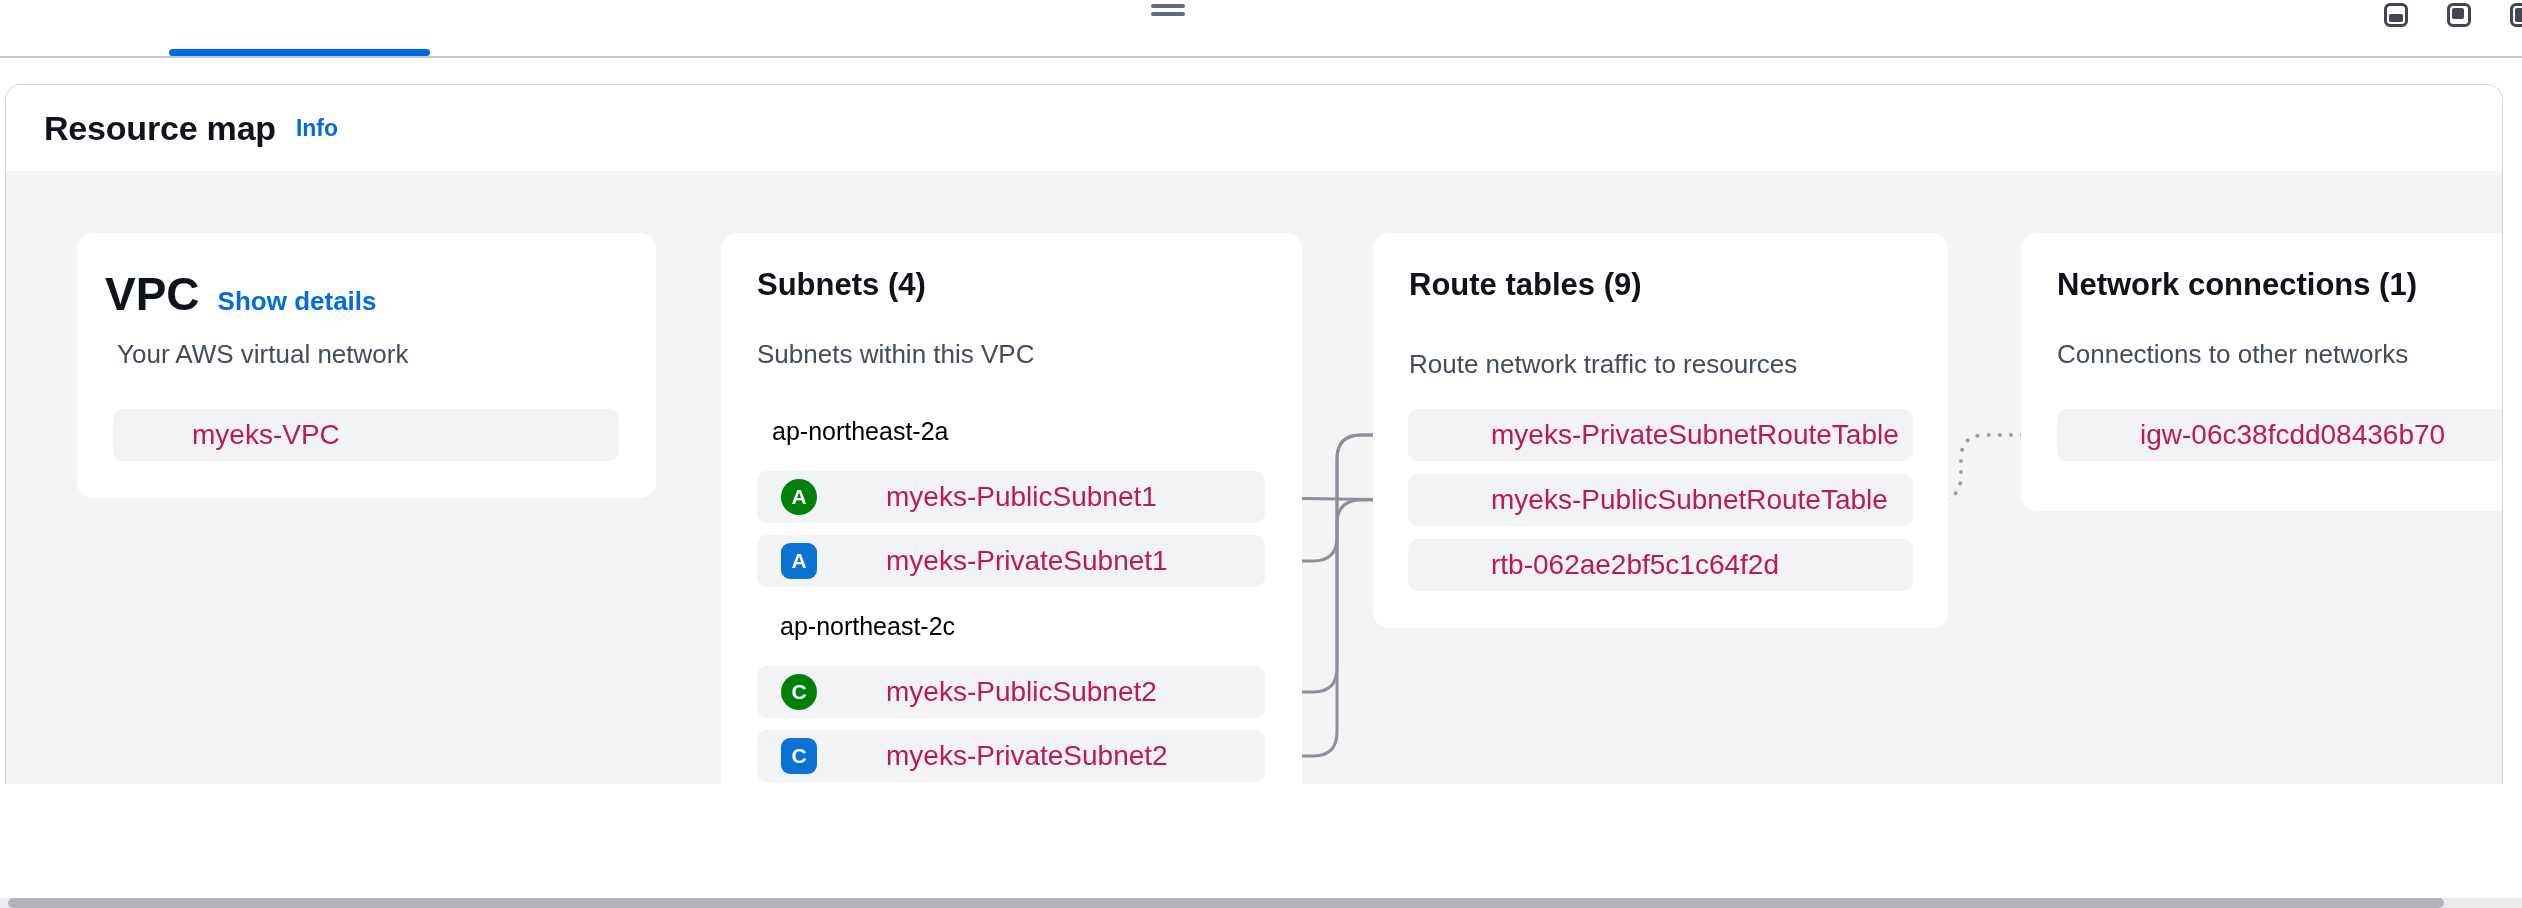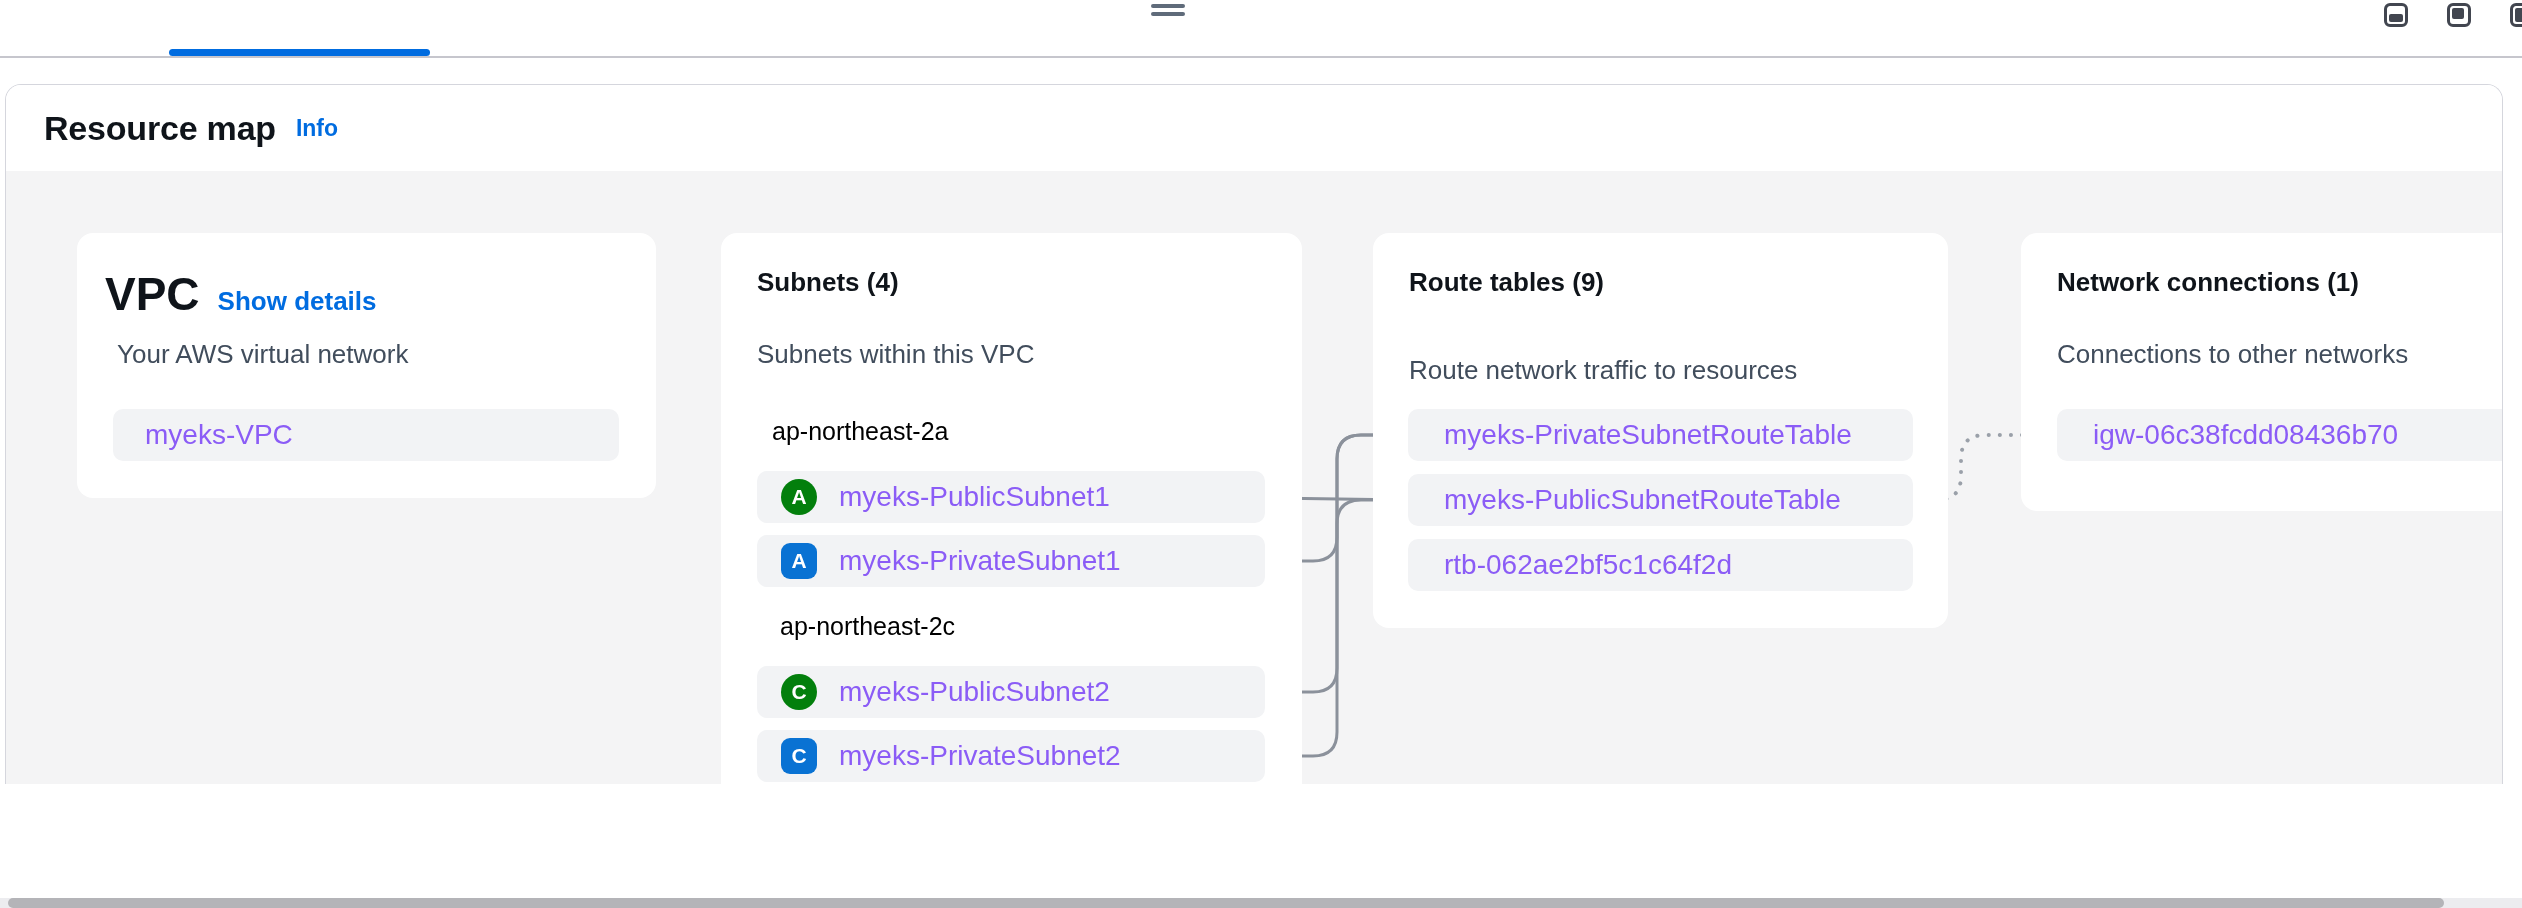--- a/index.html
+++ b/index.html
@@ -28,26 +28,26 @@
   .panel-header { height:86px; display:flex; align-items:center; padding-left:38px; background:#fff; }
   .panel-title { font-size:34px; font-weight:700; color:#0f141a; letter-spacing:-0.2px; }
   .info-link { margin-left:20px; margin-top:0; font-size:23px; font-weight:700;
                color:#006ce0; text-decoration:none; cursor:pointer; }
   .panel-body { position:relative; width:100%; height:722px; background:#f4f4f5; overflow:hidden; }
 
   svg.connectors { position:absolute; left:0; top:0; pointer-events:none; }
 
   
   .card { position:absolute; background:#fff; border-radius:16px; }
-  .card-title { position:absolute; font-size:26px; font-weight:700; color:#0f141a; white-space:nowrap; }
+  .card-title { position:absolute; font-size:31px; font-weight:700; color:#0f141a; white-space:nowrap; }
   .card-desc  { position:absolute; font-size:26px; color:#414d5c; white-space:nowrap; }
   .link-sm { font-size:26px; font-weight:700; color:#006ce0; text-decoration:none; cursor:pointer; white-space:nowrap; }
   .item { position:absolute; height:52px; background:#f2f3f5; border-radius:10px;
           display:flex; align-items:center; cursor:pointer; overflow:hidden; white-space:nowrap; }
-  .item .label { font-size:28px; color:#8b5cf6; }
+  .item .label { font-size:28px; color:#be185d;margin-left:47px; }
   .az-heading { position:absolute; font-size:25px; font-weight:400; color:#000000; white-space:nowrap; }
 
   .badge { display:inline-flex; width:36px; height:36px; margin-right:22px; flex:none;
            align-items:center; justify-content:center;
            color:#fff; font-size:21px; font-weight:700; }
   .badge.public  { background:#037f0c; border-radius:50%; }
   .badge.private { background:#0972d3; border-radius:9px; }
 
   
   .card.vpc      { left:71px;   top:62px; width:579px; height:435px; height:265px; }
@@ -62,21 +62,21 @@
 
   .subnets .card-title { left:36px; top:34px; }
   .subnets .card-desc  { left:36px; top:106px; }
   .subnets .az1 { left:51px; top:184px; }
   .subnets .az2 { left:51px; top:379px;margin-left:8px; }
   .subnets .item { left:36px; width:508px; padding-left:24px; }
   .subnets .i1 { top:238px; } .subnets .i2 { top:302px; }
   .subnets .i3 { top:433px; } .subnets .i4 { top:497px; }
 
   .rts .card-title { left:36px; top:34px; }
-  .rts .card-desc  { left:36px; top:122px; }
+  .rts .card-desc  { left:36px; top:116px; }
   .rts .item { left:35px; width:505px; padding-left:36px; }
   .rts .i1 { top:176px; } .rts .i2 { top:241px; } .rts .i3 { top:306px; }
 
   .netconn .card-title { left:36px; top:34px; }
   .netconn .card-desc  { left:36px; top:106px; }
   .netconn .item { left:36px; top:176px; width:484px; padding-left:36px; }
 
   
   .hscroll { position:absolute; left:0; top:898px; width:2522px; height:10px; background:#ececef; }
   .hscroll .thumb { position:absolute; left:8px; top:0; width:2436px; height:10px;

